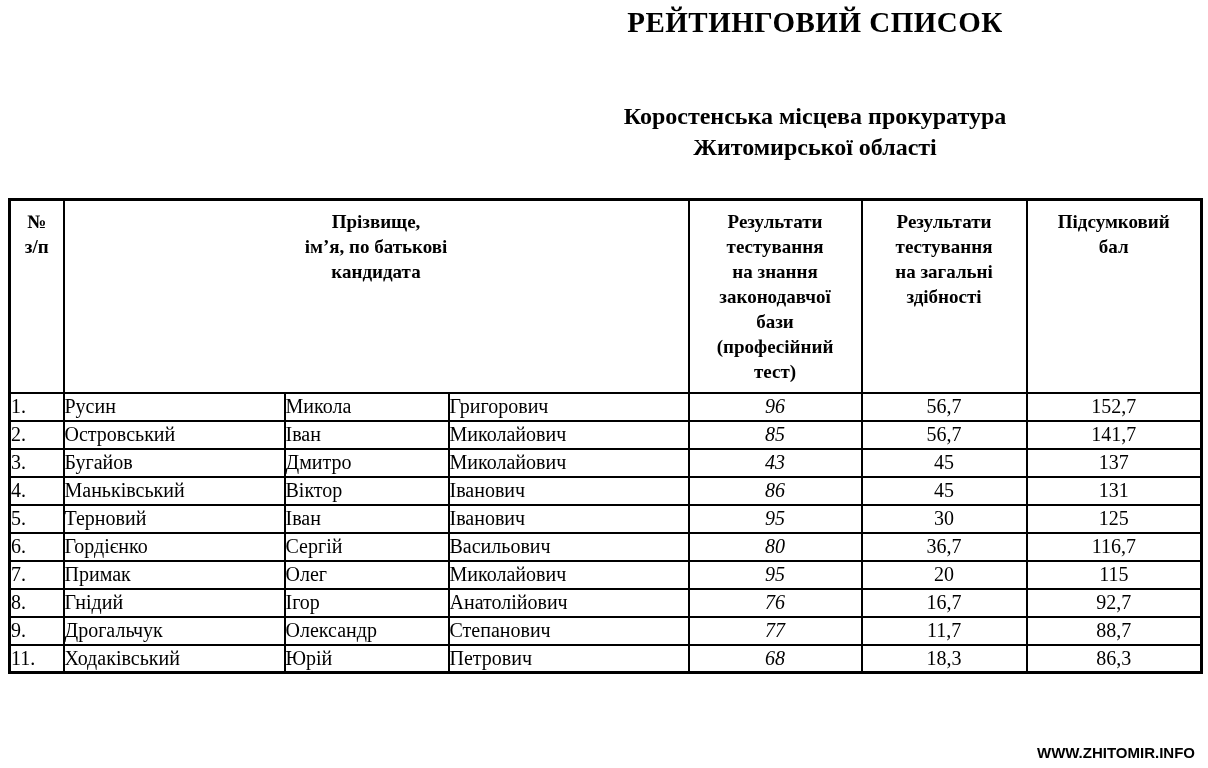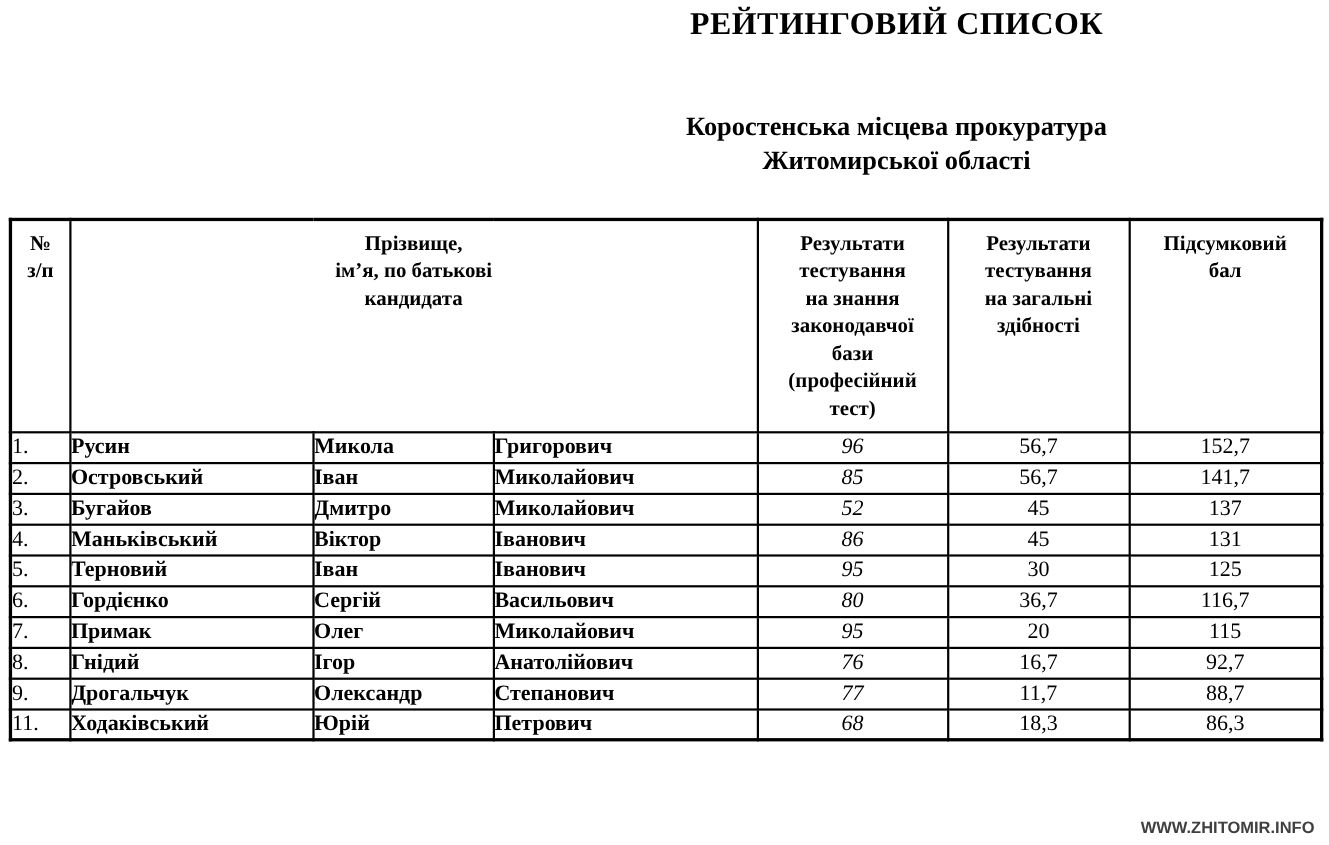--- a/index.html
+++ b/index.html
@@ -62,21 +62,21 @@
     padding-right: 4px;
   }
   th.th-total { padding-top: 33px; }
   table.rating td {
     height: 28px;
     font-size: 20px;
     vertical-align: middle;
     padding: 0;
   }
   td.td-num   { text-align: left;  padding-left: 6px; }
-  td.td-name  { text-align: left;  padding-left: 20px; font-weight: bold; }
+  td.td-name  { text-align: left;  padding-left: 20px; }
   td.td-score1{ text-align: center; font-style: italic; }
   td.td-score2{ text-align: center; padding-right: 11px; }
   td.td-total { text-align: center; padding-right: 4px; }
   .watermark {
     position: absolute;
     right: 13px; bottom: 7px;
     font-family: "Liberation Sans", sans-serif;
     font-size: 15px;
     font-weight: bold;
     letter-spacing: 0px;
@@ -140,21 +140,21 @@
         <td class="td-name">Миколайович</td>
         <td class="td-score1">85</td>
         <td class="td-score2">56,7</td>
         <td class="td-total">141,7</td>
       </tr>
       <tr>
         <td class="td-num">3.</td>
         <td class="td-name">Бугайов</td>
         <td class="td-name">Дмитро</td>
         <td class="td-name">Миколайович</td>
-        <td class="td-score1">52</td>
+        <td class="td-score1">43</td>
         <td class="td-score2">45</td>
         <td class="td-total">137</td>
       </tr>
       <tr>
         <td class="td-num">4.</td>
         <td class="td-name">Маньківський</td>
         <td class="td-name">Віктор</td>
         <td class="td-name">Іванович</td>
         <td class="td-score1">86</td>
         <td class="td-score2">45</td>
@@ -210,13 +210,13 @@
         <td class="td-name">Ходаківський</td>
         <td class="td-name">Юрій</td>
         <td class="td-name">Петрович</td>
         <td class="td-score1">68</td>
         <td class="td-score2">18,3</td>
         <td class="td-total">86,3</td>
       </tr>
     </tbody>
 </table>
 
-<div class="watermark" style="color: #404040;">WWW.ZHITOMIR.INFO</div>
+<div class="watermark" style="color: #000000;">WWW.ZHITOMIR.INFO</div>
 
 </body></html>

